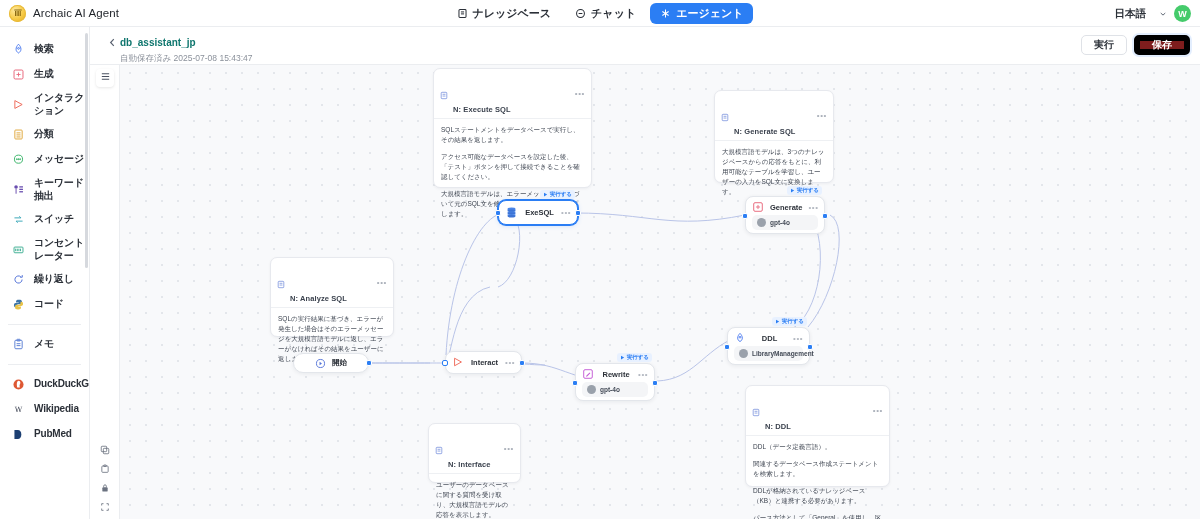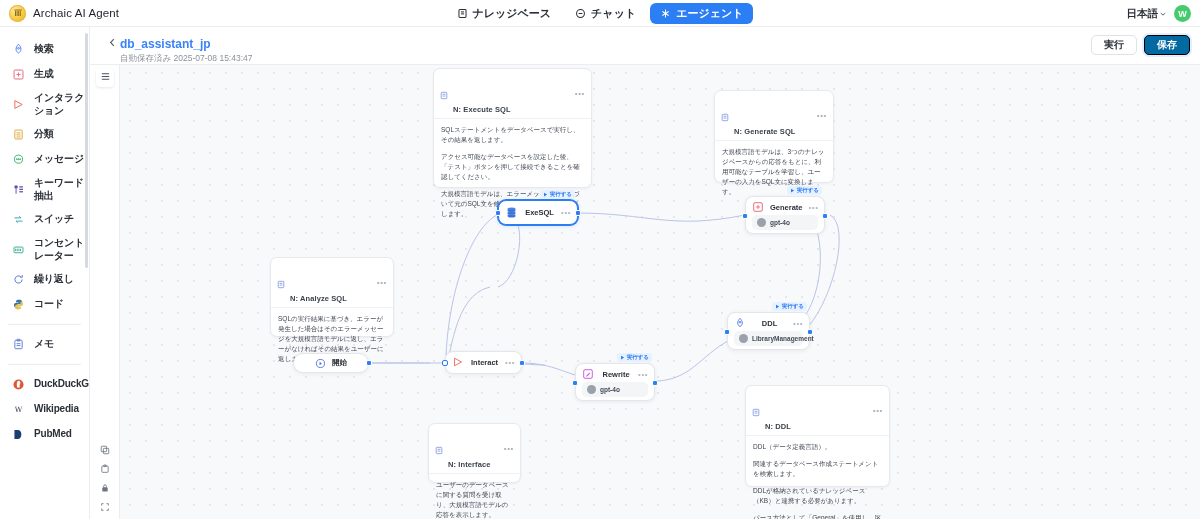--- a/index.html
+++ b/index.html
@@ -34,21 +34,21 @@
     padding: 3px 10px; border-radius: 6px; font-size: 11px; font-weight: 700;
     color: #2b3038; cursor: pointer; white-space: nowrap;
   }
   .topnav-item.active { background: #2b7ef4; color: #fff; }
   .topnav-item .ti { width: 11px; height: 11px; display: block; }
 
   .topright {
     position: absolute; right: 9px; top: 0; height: 27px;
     display: flex; align-items: center; gap: 7px;
   }
-  .lang { display: flex; align-items: center; gap: 1px; font-size: 10.5px; font-weight: 700; color: #2b3038; cursor: pointer; }
+  .lang { display: flex; align-items: center; gap: 13px; font-size: 10.5px; font-weight: 700; color: #2b3038; cursor: pointer; }
   .avatar {
     width: 17px; height: 17px; border-radius: 50%; background: #45cb6b;
     color: #fff; font-size: 9px; font-weight: 700;
     display: flex; align-items: center; justify-content: center;
   }
 
   
   .sidebar {
     position: absolute; top: 27px; left: 0; width: 90px; height: 492px;
     background: #fff; border-right: 1px solid #ebedf0;
@@ -69,29 +69,29 @@
   
   .header {
     position: absolute; top: 27px; left: 90px; width: 1110px; height: 38px;
     background: #fff; border-bottom: 1px solid #ebedf0; z-index: 40;
   }
   .back-btn {
     position: absolute; left: 14px; top: 9px; width: 16px; height: 16px;
     display: flex; align-items: center; justify-content: center; cursor: pointer;
     color: #5a6270;
   }
-  .doc-title { position: absolute; left: 30px; top: 10px; font-size: 12px; font-weight: 700; color: #3b82f6; }
+  .doc-title { position: absolute; left: 30px; top: 10px; font-size: 10px; font-weight: 700; color: #0f766e; }
   .doc-sub { position: absolute; left: 30px; top: 26px; font-size: 8.5px; color: #8b919b; }
   .hdr-actions { position: absolute; right: 10px; top: 8px; display: flex; align-items: center; gap: 7px; }
   .btn {
     height: 20px; border-radius: 5px; display: flex; align-items: center; justify-content: center;
     font-size: 10px; font-weight: 700; cursor: pointer; padding: 0 12px; white-space: nowrap;
   }
   .btn-ghost { background: #fff; border: 1px solid #dfe2e7; color: #2b3038; }
-  .btn-soft { background: #0369a1; color: #fff; border: 1px solid #000000; box-shadow: 0 0 0 2px #e3eefe; }
+  .btn-soft { background: #7f1d1d; color: #fff; border: 6px solid #000000; box-shadow: 0 0 0 2px #e3eefe; }
   .btn-primary { background: #2b7ef4; color: #fff; border: 1px solid #2b7ef4; }
 
   
   .canvas {
     position: absolute; top: 65px; left: 90px; width: 1110px; height: 454px;
     background: #f8f9fb; overflow: hidden;
   }
   .canvas-dots {
     position: absolute; inset: 0;
     background-image: radial-gradient(circle, #dcdfe5 0.8px, transparent 0.8px);
@@ -645,21 +645,21 @@
       <span class="node-dots">•••</span>
     </div>
     <div class="node-chip">
       <span class="chip-dot"></span>
       <span class="chip-txt">gpt-4o</span>
     </div>
     <span class="port l" style="top:19px"></span>
     <span class="port r" style="top:19px"></span>
   </div>
 
-  <div class="node" style="left:637px; top:247px; width:83px; height:38px;">
+  <div class="node" style="left:637px; top:262px; width:83px; height:38px;">
     <div class="node-badge">
       <span>
         <svg width="5" height="5" viewBox="0 0 8 8" fill="#2b7ef4">
             <path d="M1.6 1l5 3-5 3z"></path>
           </svg>
       </span>
       <span>実行する</span>
     </div>
     <div class="node-row" style="padding:4px 6px 2px">
       <span class="node-ico" style="width:12px;height:12px;flex:0 0 12px">

